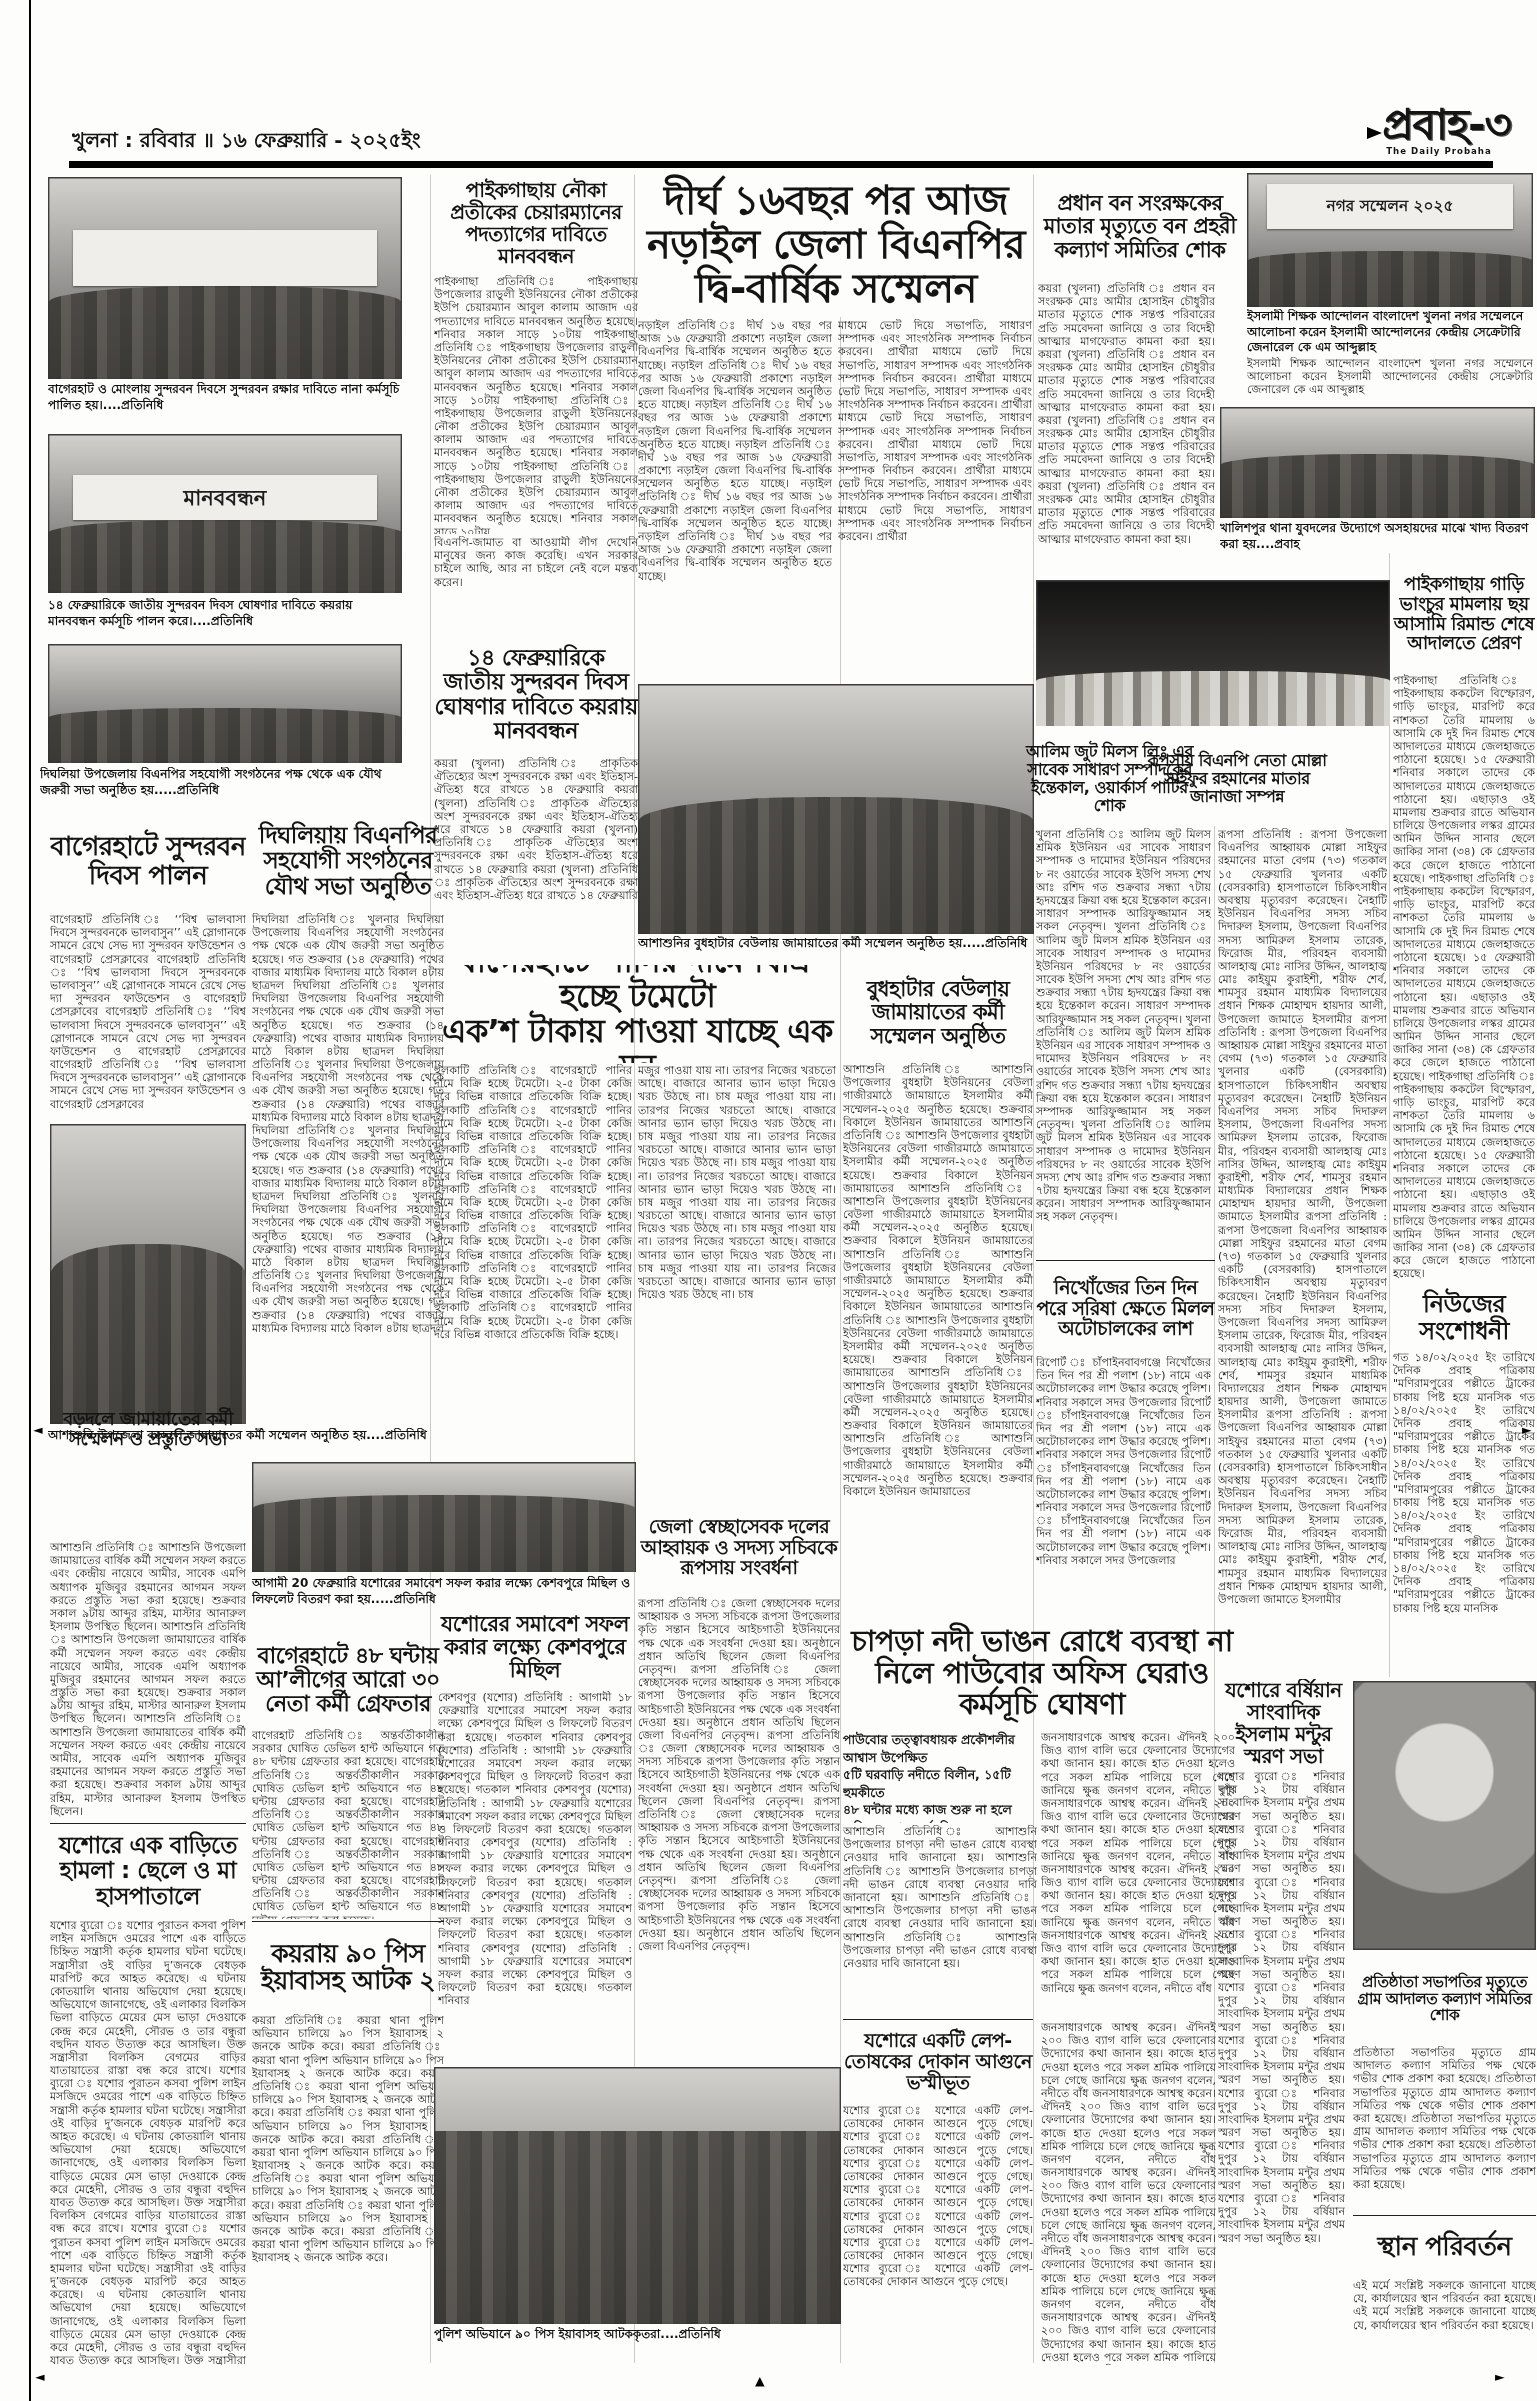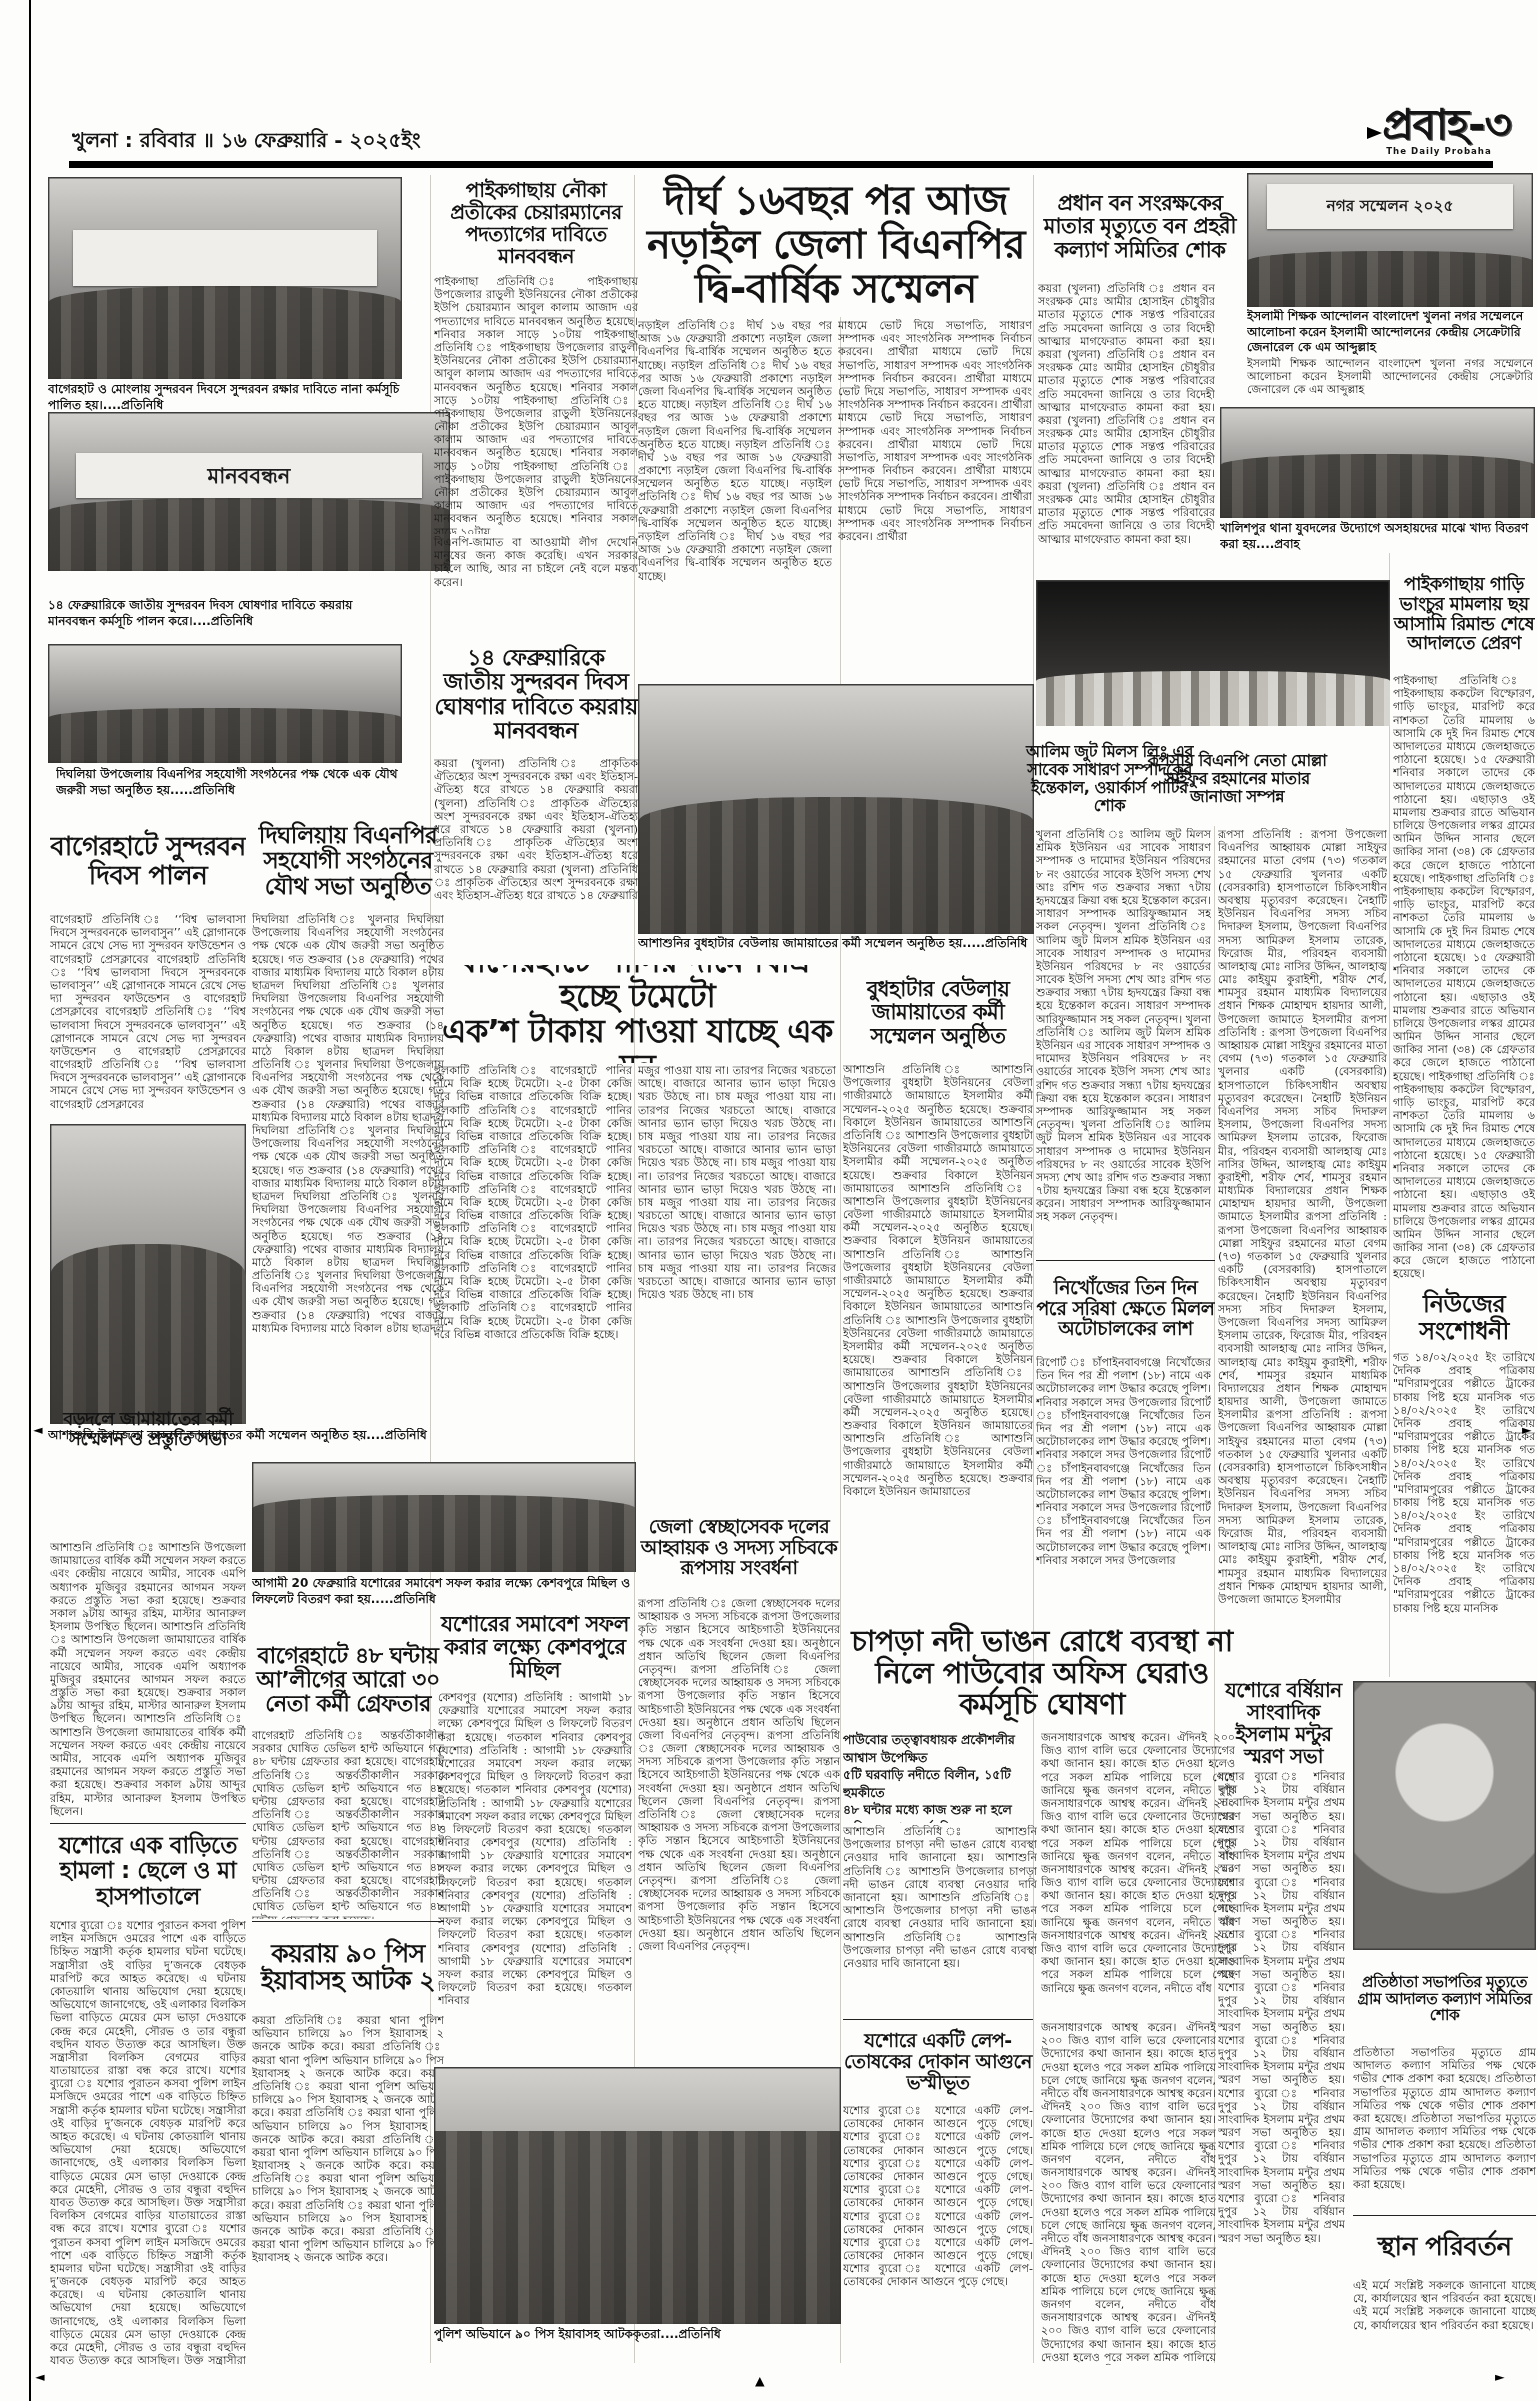--- a/index.html
+++ b/index.html
@@ -48,29 +48,29 @@
 <div class="abs vr" style="left:840px;top:317px;height:2046px"></div>
 <div class="abs vr" style="left:1033px;top:175px;height:2188px"></div>
 <div class="abs vr" style="left:1214px;top:826px;height:1537px"></div>
 <div class="abs vr" style="left:1389px;top:553px;height:1124px"></div>
 
 <div class="abs ph" style="left:48px;top:177px;width:354px;height:202px">
     <div class="banner" style="font-size:14.4px">&nbsp;</div>
     <div class="crowd"></div>
   </div>
 <div class="abs cap" style="left:48px;top:382px;width:354px;height:48px">বাগেরহাট ও মোংলায় সুন্দরবন দিবসে সুন্দরবন রক্ষার দাবিতে নানা কর্মসূচি পালিত হয়।....প্রতিনিধি</div>
-<div class="abs ph" style="left:48px;top:412px;width:402px;height:159px">
+<div class="abs ph" style="left:48px;top:434px;width:354px;height:159px">
     <div class="banner" style="font-size:21px">মানববন্ধন</div>
     <div class="crowd"></div>
   </div>
 <div class="abs cap" style="left:48px;top:598px;width:354px;height:42px">১৪ ফেব্রুয়ারিকে জাতীয় সুন্দরবন দিবস ঘোষণার দাবিতে কয়রায় মানববন্ধন কর্মসূচি পালন করে।....প্রতিনিধি</div>
 <div class="abs ph" style="left:48px;top:644px;width:354px;height:119px">
     <div class="crowd"></div>
   </div>
-<div class="abs cap" style="left:56px;top:767px;width:354px;height:42px">দিঘলিয়া উপজেলায় বিএনপির সহযোগী সংগঠনের পক্ষ থেকে এক যৌথ জরুরী সভা অনুষ্ঠিত হয়.....প্রতিনিধি</div>
+<div class="abs cap" style="left:40px;top:767px;width:354px;height:42px">দিঘলিয়া উপজেলায় বিএনপির সহযোগী সংগঠনের পক্ষ থেকে এক যৌথ জরুরী সভা অনুষ্ঠিত হয়.....প্রতিনিধি</div>
 
 <div class="abs hl" style="left:50px;top:813px;width:196px;height:96px;font-size:26px">বাগেরহাটে সুন্দরবন দিবস পালন</div>
 <div class="abs bd" style="left:50px;top:913px;width:196px;height:208px">বাগেরহাট প্রতিনিধি ঃ ‘‘বিশ্ব ভালবাসা দিবসে সুন্দরবনকে ভালবাসুন’’ এই স্লোগানকে সামনে রেখে সেভ দ্যা সুন্দরবন ফাউন্ডেশন ও বাগেরহাট প্রেসক্লাবের বাগেরহাট প্রতিনিধি ঃ ‘‘বিশ্ব ভালবাসা দিবসে সুন্দরবনকে ভালবাসুন’’ এই স্লোগানকে সামনে রেখে সেভ দ্যা সুন্দরবন ফাউন্ডেশন ও বাগেরহাট প্রেসক্লাবের বাগেরহাট প্রতিনিধি ঃ ‘‘বিশ্ব ভালবাসা দিবসে সুন্দরবনকে ভালবাসুন’’ এই স্লোগানকে সামনে রেখে সেভ দ্যা সুন্দরবন ফাউন্ডেশন ও বাগেরহাট প্রেসক্লাবের বাগেরহাট প্রতিনিধি ঃ ‘‘বিশ্ব ভালবাসা দিবসে সুন্দরবনকে ভালবাসুন’’ এই স্লোগানকে সামনে রেখে সেভ দ্যা সুন্দরবন ফাউন্ডেশন ও বাগেরহাট প্রেসক্লাবের</div>
 <div class="abs ph" style="left:50px;top:1124px;width:196px;height:300px">
     <div class="crowd" style="height:60%"></div>
   </div>
 <div class="abs cap" style="left:48px;top:1428px;width:382px;height:31px">আশাশুনি উপজেলা বড়দলে জামায়াতের কর্মী সম্মেলন অনুষ্ঠিত হয়....প্রতিনিধি</div>
 <div class="abs hl" style="left:50px;top:1379px;width:196px;height:92px;font-size:18px;margin-top:4px">বড়দলে জামায়াতের কর্মী সম্মেলন ও প্রস্তুতি সভা</div>
 <div class="abs bd" style="left:50px;top:1541px;width:196px;height:279px">আশাশুনি প্রতিনিধি ঃ আশাশুনি উপজেলা জামায়াতের বার্ষিক কর্মী সম্মেলন সফল করতে এবং কেন্দ্রীয় নায়েবে আমীর, সাবেক এমপি অধ্যাপক মুজিবুর রহমানের আগমন সফল করতে প্রস্তুতি সভা করা হয়েছে। শুক্রবার সকাল ৯টায় আব্দুর রহিম, মাস্টার আনারুল ইসলাম উপস্থিত ছিলেন। আশাশুনি প্রতিনিধি ঃ আশাশুনি উপজেলা জামায়াতের বার্ষিক কর্মী সম্মেলন সফল করতে এবং কেন্দ্রীয় নায়েবে আমীর, সাবেক এমপি অধ্যাপক মুজিবুর রহমানের আগমন সফল করতে প্রস্তুতি সভা করা হয়েছে। শুক্রবার সকাল ৯টায় আব্দুর রহিম, মাস্টার আনারুল ইসলাম উপস্থিত ছিলেন। আশাশুনি প্রতিনিধি ঃ আশাশুনি উপজেলা জামায়াতের বার্ষিক কর্মী সম্মেলন সফল করতে এবং কেন্দ্রীয় নায়েবে আমীর, সাবেক এমপি অধ্যাপক মুজিবুর রহমানের আগমন সফল করতে প্রস্তুতি সভা করা হয়েছে। শুক্রবার সকাল ৯টায় আব্দুর রহিম, মাস্টার আনারুল ইসলাম উপস্থিত ছিলেন।</div>
 <div class="abs hl rule-top" style="left:50px;top:1823px;width:196px;height:94px;font-size:23px">যশোরে এক বাড়িতে হামলা : ছেলে ও মা হাসপাতালে</div>

